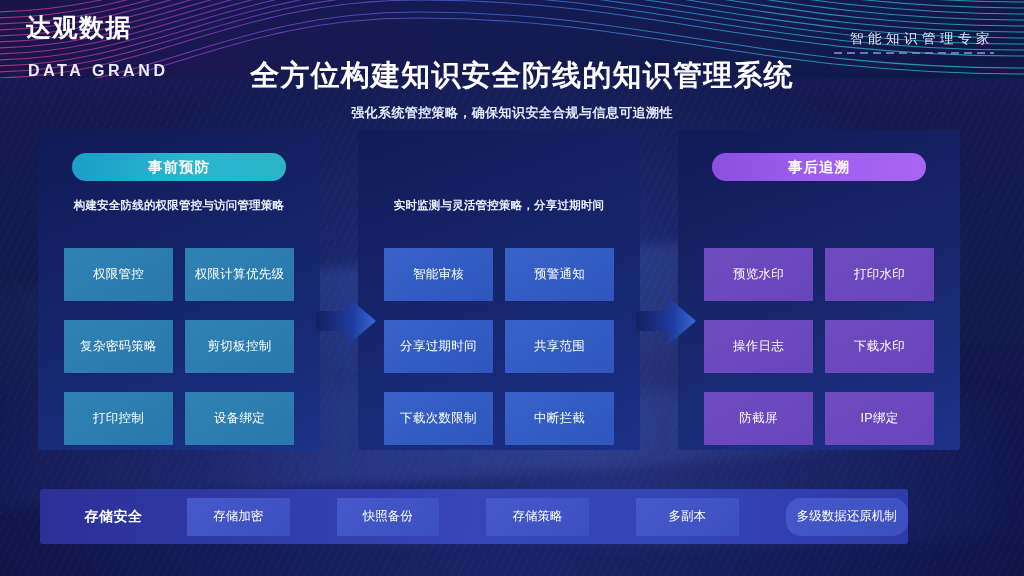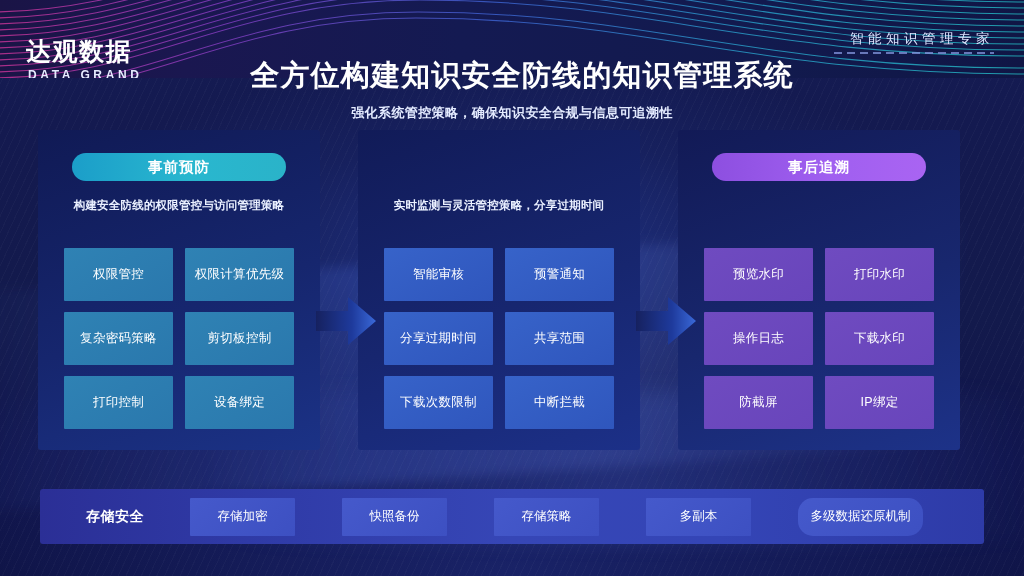--- a/index.html
+++ b/index.html
@@ -49,25 +49,25 @@
   .header-band {
     position:absolute; left:0; top:0; width:1024px; height:78px;
     background:linear-gradient(90deg,#1a1446 0%,#1a1750 18%,#141a52 45%,#121a4e 75%,#101645 100%);
     overflow:hidden;
   }
   .wave { position:absolute; left:0; top:-40px; width:1024px; height:150px; }
 
   .logo { position:absolute; left:26px; top:14px; }
   .logo-cn {
     font-size:25px; font-weight:bold; color:#ffffff; letter-spacing:1.5px;
-    line-height:1.1; font-family:"Liberation Sans","DejaVu Sans",sans-serif;margin-top:24px;
+    line-height:1.1; font-family:"Liberation Sans","DejaVu Sans",sans-serif;
   }
   .logo-en {
-    font-size:12px; color:#e7ecff; letter-spacing:3.6px; font-weight:bold;
-    margin-top:2px; padding-left:2px;
+    font-size:16px; color:#e7ecff; letter-spacing:3.6px; font-weight:bold;
+    margin-top:20px; padding-left:2px;
   }
   .tagline {
     position:absolute; right:30px; top:30px;
     font-size:13.5px; color:#dfe6ff; letter-spacing:4.5px; font-weight:500;
   }
   .tagline-rule {
     position:absolute; right:30px; top:52px; width:160px; height:2px;
     background:repeating-linear-gradient(90deg,#7d8fd6 0px,#7d8fd6 8px,transparent 8px,transparent 13px);
     opacity:.8;
   }
@@ -101,39 +101,39 @@
   .pill.p2 { background:linear-gradient(90deg,#2a63d8 0%,#3d82ef 60%,#3f84f0 100%); }
   .pill.p3 { background:linear-gradient(90deg,#8d4fe0 0%,#a05ff0 55%,#a964f2 100%); }
 
   .col-desc {
     position:absolute; left:10px; top:68px; width:262px; text-align:center;
     font-size:11.5px; font-weight:bold; color:#eaf0ff; letter-spacing:.2px;
   }
 
   .tiles {
     position:absolute; left:26px; top:118px; width:230px;
-    display:grid; grid-template-columns:1fr 1fr; gap:11px 12px;
+    display:grid; grid-template-columns:1fr 1fr; gap:19px 12px;
   }
   .tile {
     height:53px; display:flex; align-items:center; justify-content:center;
     font-size:12.5px; color:#ffffff; font-weight:500; letter-spacing:.3px;
     border-radius:1px;
   }
   .col.c1 .tile { background:linear-gradient(150deg,#2f82b4 0%,#2a78ad 100%); }
   .col.c2 .tile { background:linear-gradient(150deg,#3763c9 0%,#2f56bd 100%); }
   .col.c3 .tile { background:linear-gradient(150deg,#6f4bc0 0%,#6845bb 100%); }
 
   
   .arrow { position:absolute; top:295px; width:60px; height:52px; }
   .arrow.a1 { left:316px; }
   .arrow.a2 { left:636px; }
 
   
   .bottom-bar {
-    position:absolute; left:40px; top:489px; width:944px; height:55px;
+    position:absolute; left:40px; top:489px; width:868px; height:55px;
     background:linear-gradient(92deg,#2b2f96 0%,#2f3aa6 22%,#3646b6 50%,#3445b6 72%,#2e3ba8 100%);
     border-radius:3px; display:flex; align-items:center;
   }
   .bar-label {
     width:150px; text-align:center; font-size:14px; font-weight:bold;
     color:#ffffff; letter-spacing:.5px;
   }
   .bar-tile {
     width:105px; height:38px; margin-right:47px;
     display:flex; align-items:center; justify-content:center;

